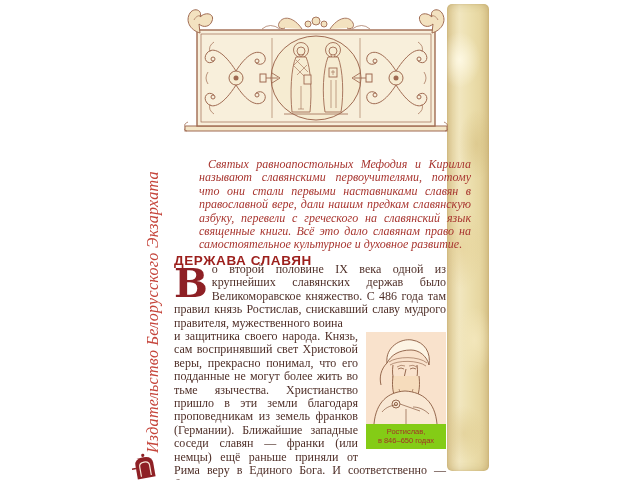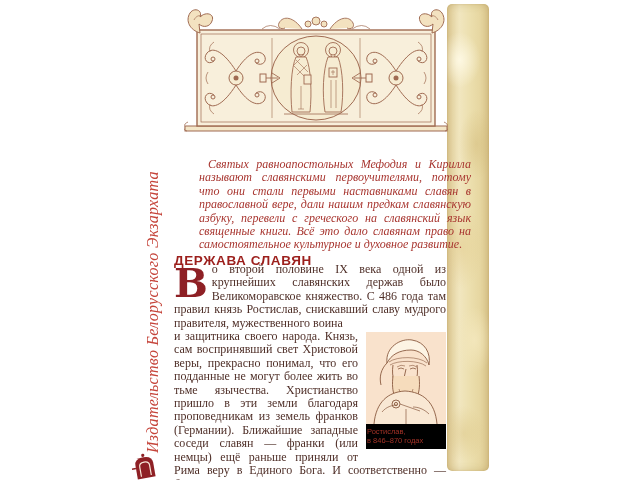--- a/index.html
+++ b/index.html
@@ -48,21 +48,21 @@
     color:#8e2025;
     margin:2px 4px 0 0;
   }
   
   .portrait-fig{
     float:right;width:80px;margin:2px 0 12px 8px;
     font:7.5px/9px "Liberation Sans",sans-serif;
   }
   .portrait-fig svg{display:block;}
   .portrait-caption{
-    background:#000000;color:#a33227;
+    background:#84cc16;color:#a33227;text-align:center;
     padding:3px 1px 4px 1px;
   }
   
   .watermark{
     position:absolute;left:144px;top:453px;
     transform:rotate(-90deg);transform-origin:0 0;
     white-space:nowrap;
     font:italic 16px/18px "Liberation Serif",serif;
     letter-spacing:.3px;color:#c5443a;
   }
@@ -172,21 +172,21 @@
 
         <path d="M8,92 C10,70 22,60 39,59 C57,60 69,70 71,92" fill="#f9e8d4"></path>
         <path d="M16,80 C20,75 26,73 31,73 M63,82 C58,77 52,75 47,75 M40,77 V92" stroke-width=".7"></path>
         <circle cx="30" cy="72" r="4"></circle>
         <circle cx="30" cy="72" r="1.6"></circle>
         <path d="M34,72 L54,79" stroke-width=".7"></path>
       </g>
     </svg>
     <figcaption class="portrait-caption">
       <div>Ростислав,</div>
-      <div>в 846–870 годах</div>
+      <div>в 846–650 годах</div>
     </figcaption>
   </figure>
   <span>и защитника своего народа. Князь, сам воспринявший свет Христовой веры, прекрасно понимал, что его подданные не могут более жить во тьме язычества. Христианство пришло в эти земли благодаря проповедникам из земель франков (Германии). Ближайшие западные соседи славян — франки (или немцы) ещё раньше приняли от Рима веру в Единого Бога. И соответственно — богослужение по рим-</span>
 </div>
 
 <div class="watermark">Издательство Белорусского Экзархата</div>
 
 <div class="pub-logo">
   <svg width="28" height="30" viewBox="0 0 28 30">
     <g transform="rotate(-10 14 16)">

